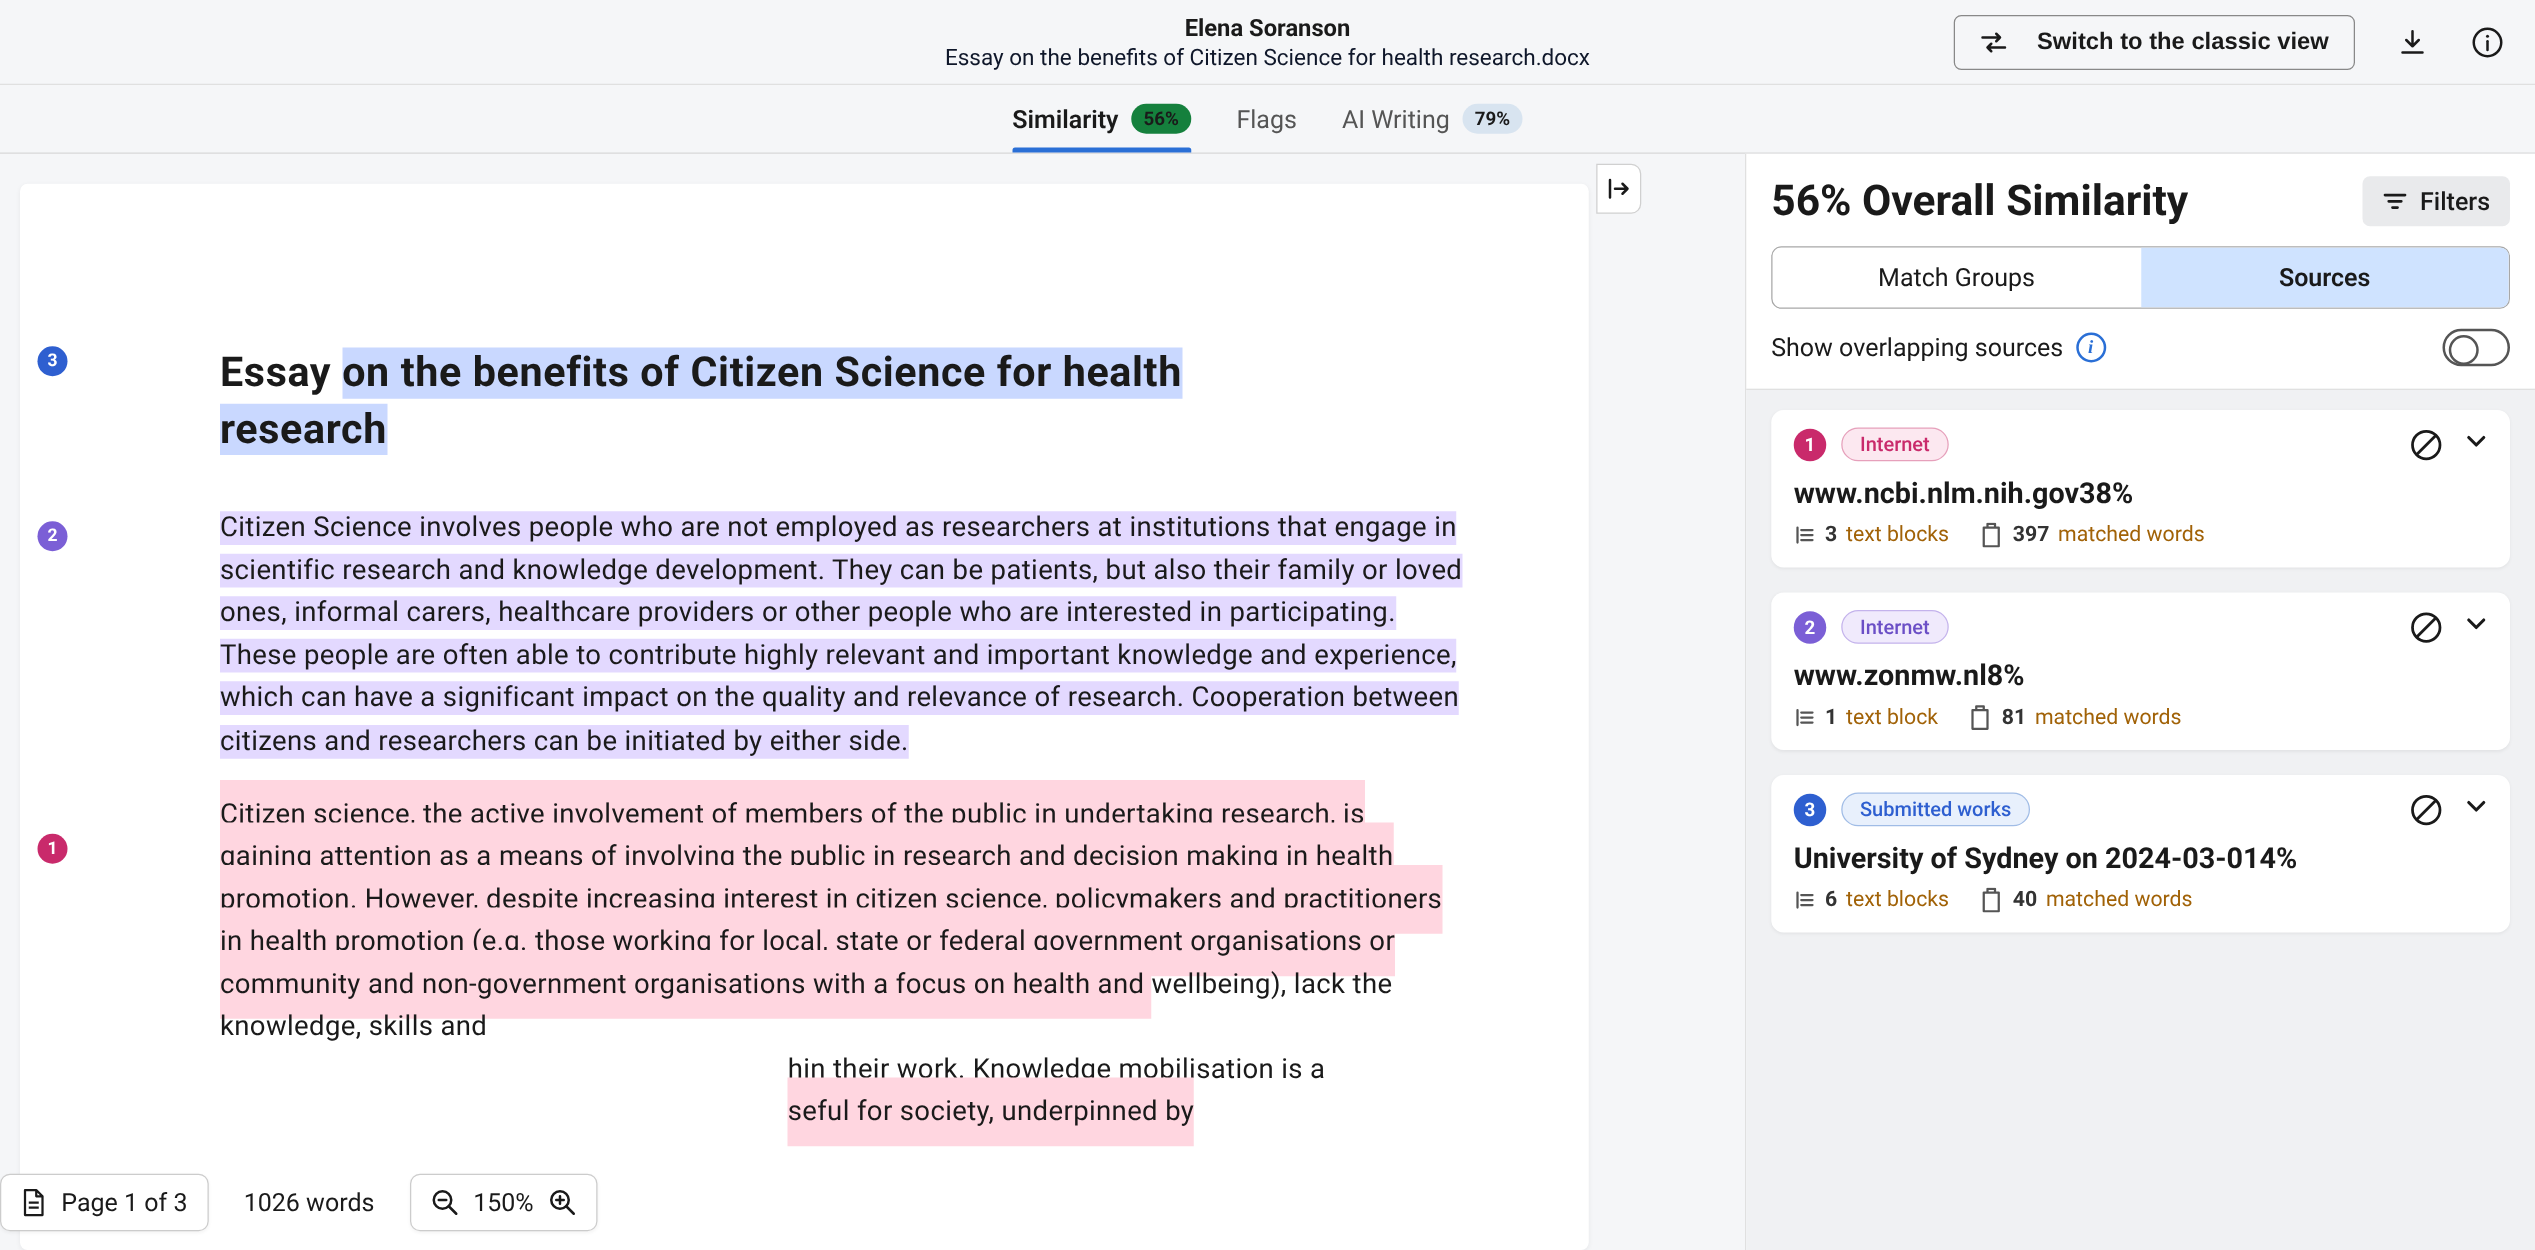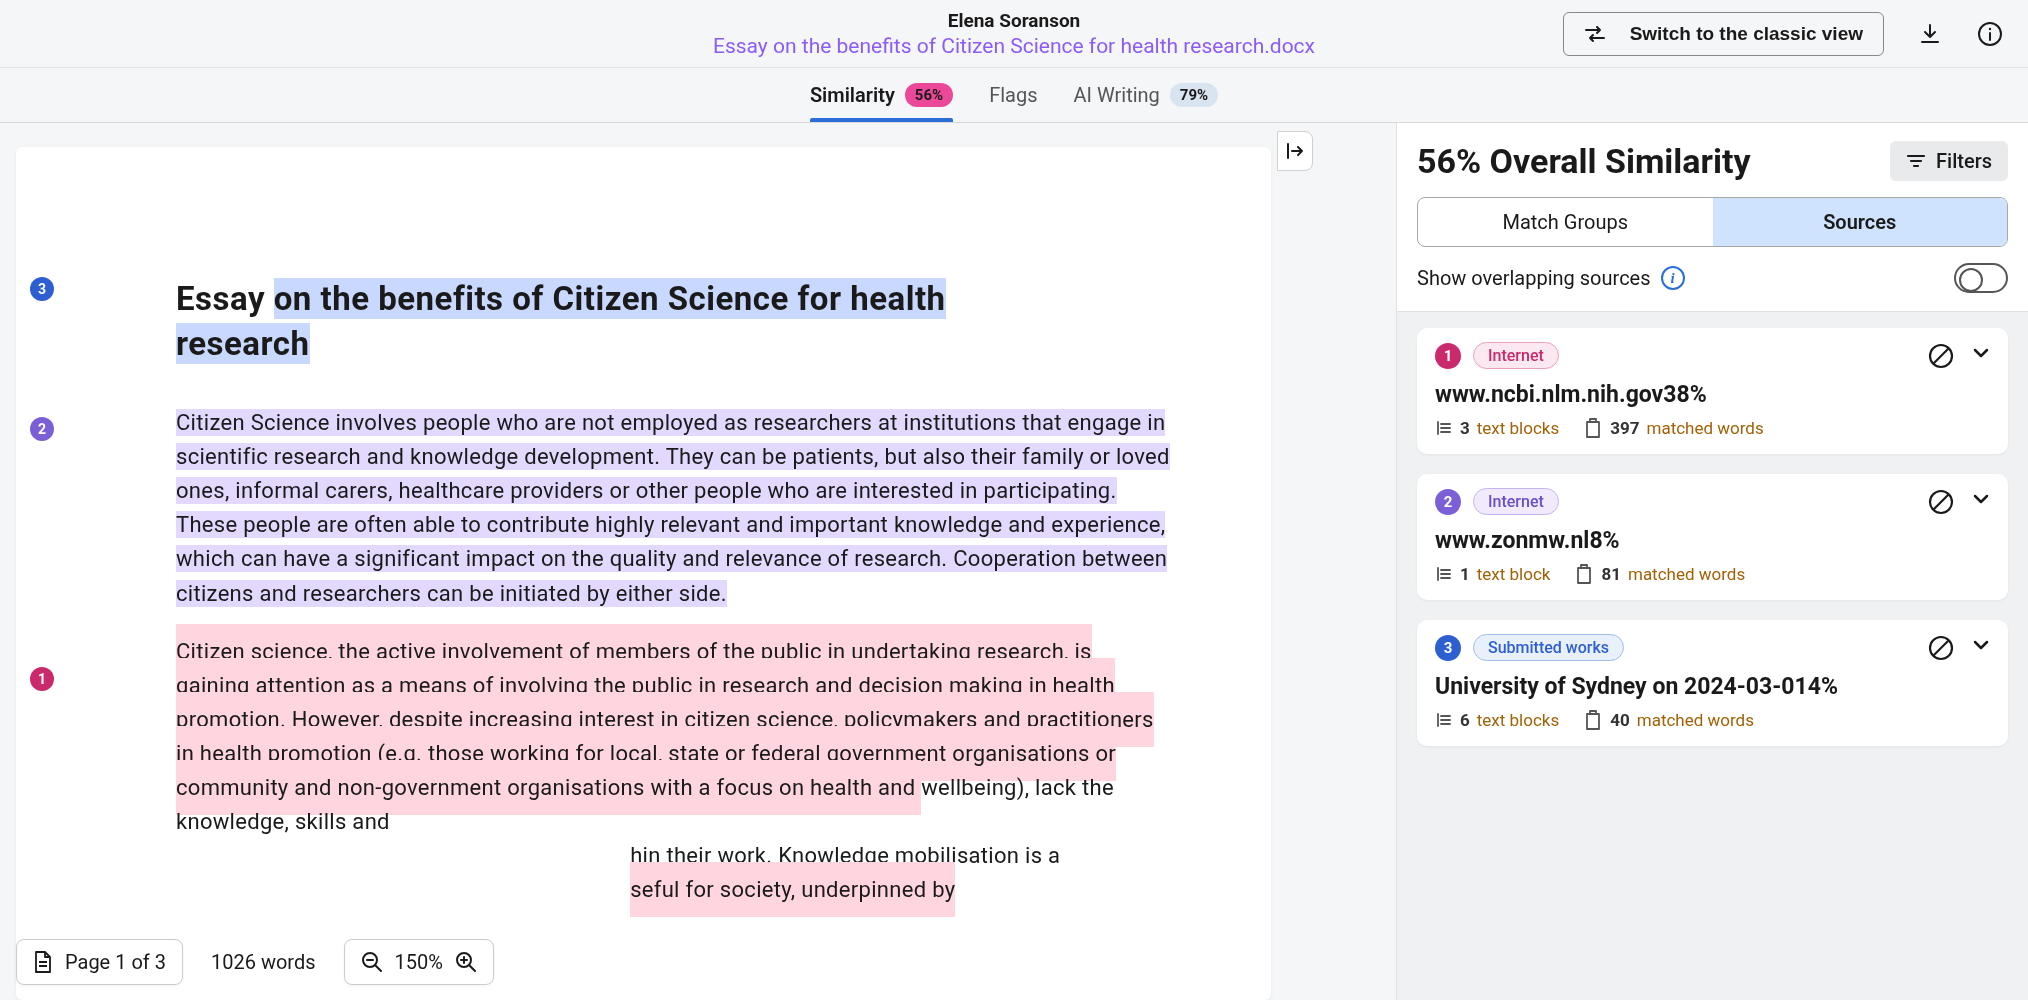--- a/index.html
+++ b/index.html
@@ -2,31 +2,31 @@
 <html><head>
 <meta charset="utf-8">
 <style>
 * { box-sizing: border-box; margin: 0; padding: 0; }
 body { font-family: -apple-system, BlinkMacSystemFont, "Segoe UI", Roboto, Helvetica, Arial, sans-serif; background: #f5f6f8; color: #1a1a1a; width: 2028px; height: 1000px; overflow: hidden; position: relative; }
 
 
 .header { height: 68px; display: flex; align-items: center; padding: 0 24px; border-bottom: 1px solid #e0e0e0; background: #f5f6f8; position: relative; }
 .header-center { position: absolute; left: 50%; transform: translateX(-50%); text-align: center; }
 .header-author { font-weight: 700; font-size: 19px; color: #1a1a1a; }
-.header-file { font-size: 21px; color: #8b5cf6; margin-top: 2px; }
+.header-file { font-size: 18px; color: #0f172a; margin-top: 2px; }
 .header-right { margin-left: auto; display: flex; align-items: center; gap: 32px; }
 .classic-btn { display: flex; align-items: center; gap: 24px; border: 1.5px solid #888; border-radius: 6px; padding: 10px 20px; font-size: 19px; font-weight: 600; background: transparent; cursor: pointer; color: #1a1a1a; }
 .icon-btn { width: 28px; height: 28px; cursor: pointer; display: flex; align-items: center; justify-content: center; }
 
 
 .tabs { height: 55px; display: flex; align-items: center; justify-content: center; gap: 36px; border-bottom: 1px solid #d8d8d8; background: #f5f6f8; }
 .tab { display: flex; align-items: center; gap: 10px; font-size: 20px; color: #555; cursor: pointer; padding: 14px 0; position: relative; }
 .tab.active { color: #1a1a1a; font-weight: 600; }
 .tab.active::after { content: ""; position: absolute; bottom: -1px; left: 0; right: 0; height: 4px; background: #2a6fd6; border-radius: 2px 2px 0 0; }
-.tab-badge { background: #ec4899; color: #1a1a1a; font-size: 15px; font-weight: 700; padding: 3px 10px; border-radius: 12px; }
+.tab-badge { background: #15803d; color: #1a1a1a; font-size: 15px; font-weight: 700; padding: 3px 10px; border-radius: 12px; }
 .tab:not(.active) .tab-badge { background: #d8e4f0; }
 
 
 .main { display: flex; height: calc(1000px - 123px); position: relative; }
 
 
 .doc-wrap { flex: 1; padding: 24px 24px 0 16px; position: relative; overflow: hidden; }
 .doc-page { background: #fff; border-radius: 6px; box-shadow: 0 1px 4px rgba(0,0,0,0.06); width: 1255px; height: 100%; padding: 130px 100px 60px 160px; position: relative; margin-left: 0; overflow: hidden; }
 .doc-title { font-size: 33px; font-weight: 700; line-height: 1.35; margin-bottom: 40px; letter-spacing: 0.5px; }
 .doc-para { font-size: 22px; line-height: 1.55; margin-bottom: 24px; letter-spacing: 0.3px; }
@@ -36,21 +36,21 @@
 .hl-2 { background: #e3d9ff; padding: 1px 0; }
 .hl-1 { background: #ffd6e0; padding: 15px 0; text-align: right; }
 
 
 .margin-bubble { position: absolute; left: 14px; width: 24px; height: 24px; border-radius: 50%; color: #fff; font-size: 14px; font-weight: 700; display: flex; align-items: center; justify-content: center; }
 .mb-3 { background: #2e5fd0; }
 .mb-2 { background: #7b5fd6; }
 .mb-1 { background: #c92a6b; }
 
 
-.bottom-toolbar { position: absolute; left: 16px; bottom: 15px; display: flex; align-items: center; gap: 12px; }
+.bottom-toolbar { position: absolute; left: 0; bottom: 15px; display: flex; align-items: center; gap: 12px; }
 .bt-box { background: #fff; border: 1.5px solid #ccc; border-radius: 8px; padding: 10px 16px; display: flex; align-items: center; gap: 12px; font-size: 20px; box-shadow: 0 1px 3px rgba(0,0,0,0.05); }
 .bt-box.no-border { border: none; background: transparent; box-shadow: none; }
 .zoom-btn { cursor: pointer; display: flex; align-items: center; }
 
 
 .collapse-handle { position: absolute; top: 8px; right: 715px; z-index: 10; width: 36px; height: 40px; background: #fff; border: 1px solid #d0d0d0; border-radius: 0 8px 8px 0; display: flex; align-items: center; justify-content: center; cursor: pointer; }
 
 
 .sidebar { width: 632px; background: #fff; display: flex; flex-direction: column; border-left: 1px solid #e0e0e0; }
 .sidebar-header { padding: 18px 20px 16px 20px; display: flex; align-items: center; justify-content: space-between; }

